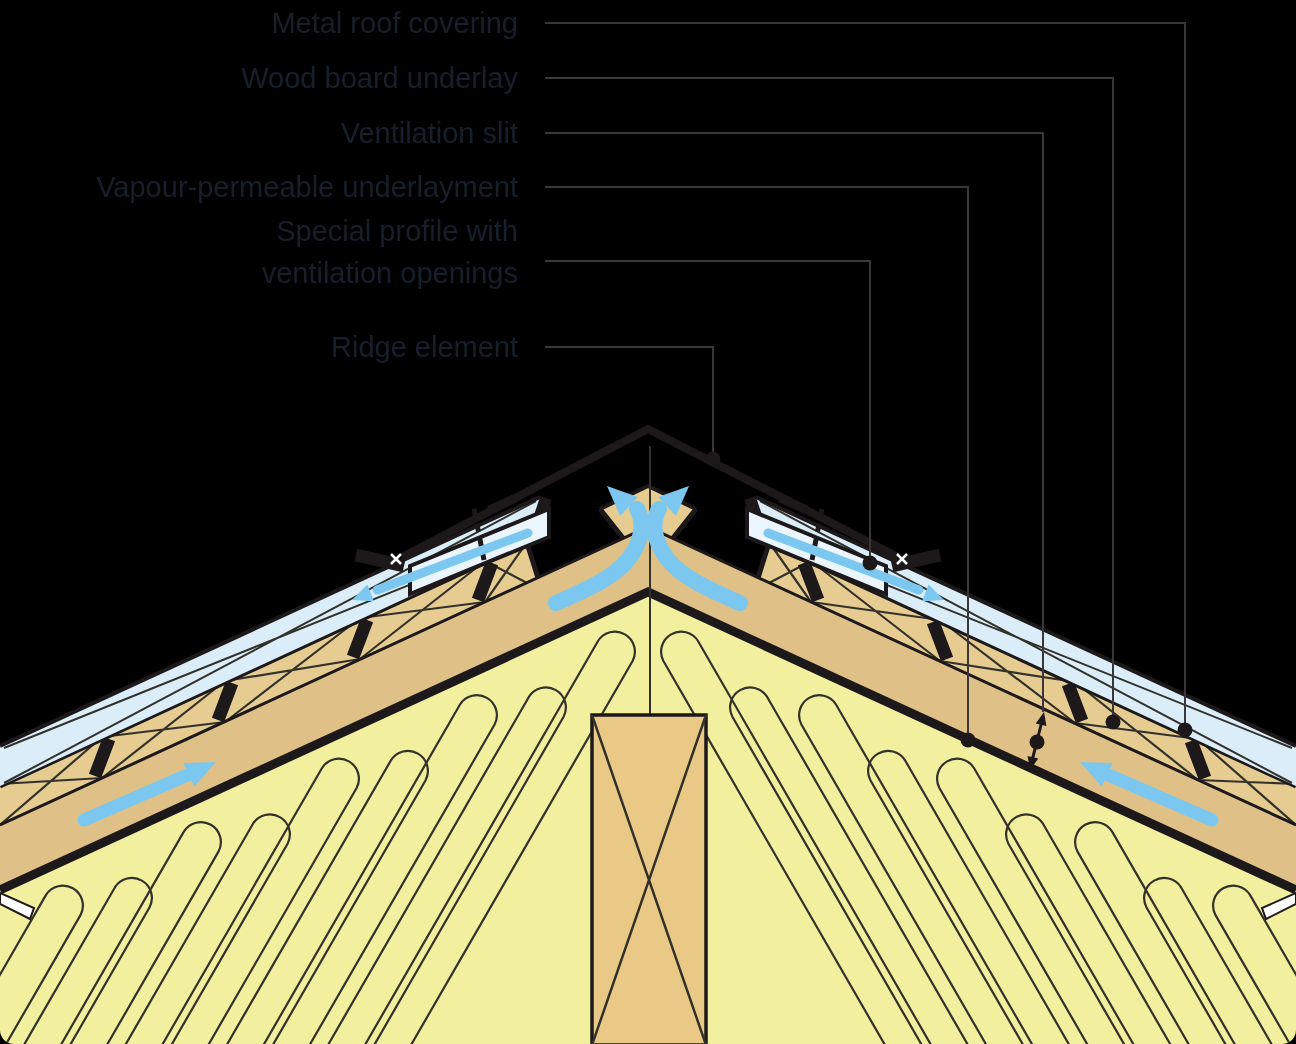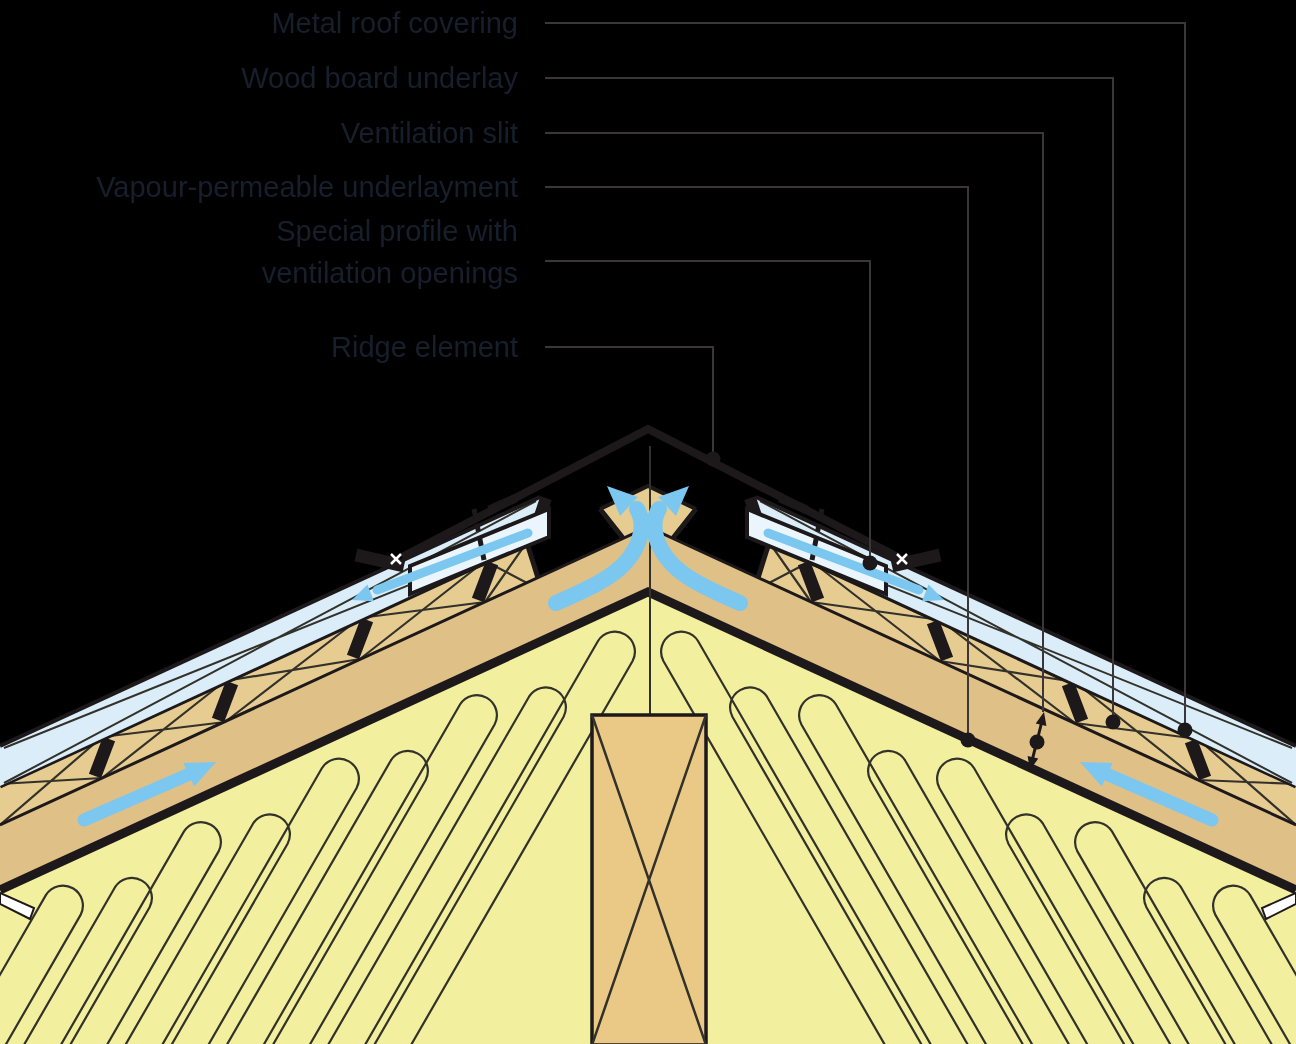--- a/index.html
+++ b/index.html
@@ -1,16 +1,16 @@
 <!DOCTYPE html>
 <html style="--bg: #000000; --labeltext: #161f2b; --leader: #3b3738; --ink: #1d191a; --hatchink: #32312a; --metal: #daedf9; --profilefill: #eaf5fd; --boards: #e7cc92; --channel: #dfc086; --postfill: #eac987; --insulation: #f2ef9e; --flow: #7cc7ef; --white: #ffffff;"><head>
 <meta charset="utf-8">
 <style>
   html,body{margin:0;padding:0;background:#000;}
-  .stage{position:relative;width:1296px;height:1044px;background:var(--bg,#000);overflow:hidden;}
+  .stage{position:relative;width:1296px;height:1044px;background:var(--bg,#000);overflow:hidden;border-radius:14px;}
   .stage svg{display:block;width:1296px;height:1044px;}
   text.lbl{font-family:"Liberation Sans",sans-serif;font-size:29px;fill:var(--labeltext,#161f2b);}
   .f-insul{fill:var(--insulation);}
   .f-channel{fill:var(--channel);}
   .f-boards{fill:var(--boards);}
   .f-metal{fill:var(--metal);}
   .f-profile{fill:var(--profilefill);}
   .f-post{fill:var(--postfill);}
   .f-white{fill:var(--white);}
   .s-ink{stroke:var(--ink);}

